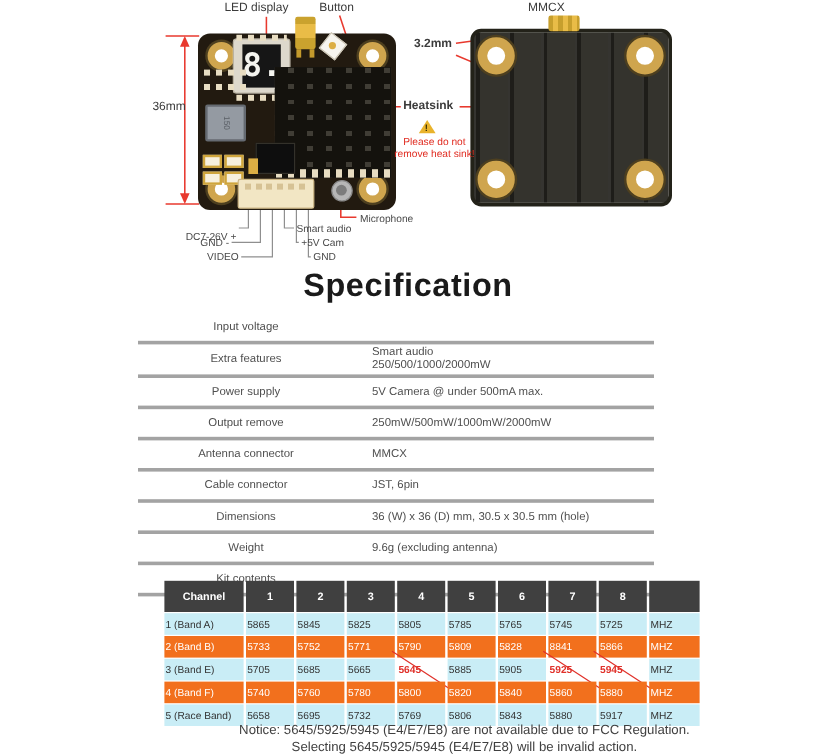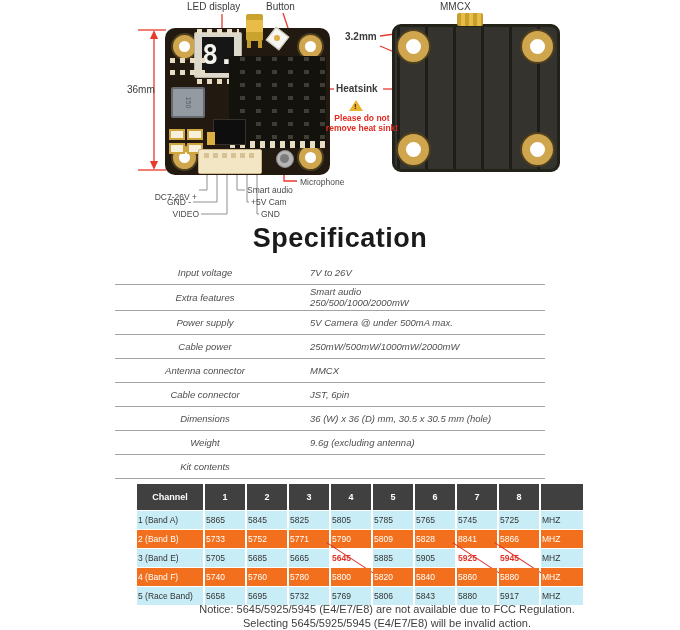--- a/index.html
+++ b/index.html
@@ -4,21 +4,21 @@
 <style>
   html,body{margin:0;padding:0;background:#fff;}
   #page{position:relative;width:680px;height:630px;background:#ffffff;overflow:hidden;
         font-family:"Liberation Sans", sans-serif;color:#3b3b3b;}
   .abs{position:absolute;}
 
   
   #diagram-area{left:0;top:0;width:680px;height:225px;}
   .diag-label{font-size:10px;color:#3b3b3b;white-space:nowrap;}
   .pin-label{font-size:8.5px;color:#4a4a4a;white-space:nowrap;}
-  .warn-text{font-size:8.5px;font-weight:bold;color:#e02b20;text-align:center;line-height:1.2;}
+  .warn-text{font-size:8.5px;font-weight:normal;color:#e02b20;text-align:center;line-height:1.2;}
 
   #left-board{left:165px;top:28px;width:165px;height:147px;background:#221a10;border-radius:10px;}
   #right-board{left:392px;top:24px;width:168px;height:148px;border-radius:9px;
      background:
        repeating-linear-gradient(90deg, rgba(255,255,255,0.10) 0 2px, rgba(255,255,255,0) 2px 28px),
        repeating-linear-gradient(90deg, #1e1d19 0 5px, #34332d 5px 28px);
      border:3px solid #232219;box-sizing:border-box;}
   .hole{border-radius:50%;background:#fff;border:6px solid #cfa54e;box-shadow:0 0 0 2px #4d3f1f;width:11px;height:11px;}
   .hole-big{border-radius:50%;background:#fff;border:8px solid #cfa54e;box-shadow:0 0 0 2px #4d3f1f;width:15px;height:15px;}
 
@@ -52,21 +52,21 @@
      background:repeating-linear-gradient(90deg,#c79f2d 0 4px,#e9bc47 4px 8px);}
   #warn-triangle{left:349px;top:100px;width:0;height:0;border-left:7px solid transparent;
      border-right:7px solid transparent;border-bottom:11px solid #e9b32b;}
   #warn-bang{left:354px;top:102px;font-size:8px;font-weight:bold;color:#3a2f05;}
 
   
   #main-title{left:0;top:223px;width:680px;text-align:center;font-size:27px;font-weight:bold;color:#1a1a1a;letter-spacing:0.5px;}
 
   
   #spec-table{left:115px;top:261px;width:430px;}
-  .spec-row{display:flex;align-items:center;border-bottom:1px solid #a3a3a3;min-height:21px;padding:1px 0;font-style:italic;}
+  .spec-row{display:flex;align-items:center;border-bottom:3px solid #a3a3a3;min-height:21px;padding:1px 0;}
   .spec-label{width:180px;text-align:center;font-size:9.5px;color:#4f4f4f;}
   .spec-value{flex:1;padding-left:15px;font-size:9.5px;color:#4f4f4f;line-height:1.2;}
 
   
   #channel-table{left:135px;top:483px;}
   #channel-table table{border-collapse:separate;border-spacing:2px 1px;}
   #channel-table th{background:#404040;color:#fff;font-size:9px;font-weight:bold;height:24px;text-align:center;}
   #channel-table td{font-size:8.5px;height:16px;text-align:left;position:relative;}
   #channel-table .col-label{width:64px;}
   #channel-table .col-freq{width:38px;}
@@ -180,32 +180,31 @@
     <div class="abs pin-label" style="left:247px;top:185px;">Smart audio</div>
     <div class="abs pin-label" style="left:251px;top:197px;">+5V Cam</div>
     <div class="abs pin-label" style="left:261px;top:209px;">GND</div>
   </div>
 
   <div id="main-title" class="abs">Specification</div>
 
   <div id="spec-table" class="abs">
       <div class="spec-row">
         <div class="spec-label">Input voltage</div>
-        <div class="spec-value">7V to 26V</div>
       </div>
       <div class="spec-row">
         <div class="spec-label">Extra features</div>
         <div class="spec-value">Smart audio<div>250/500/1000/2000mW</div></div>
       </div>
       <div class="spec-row">
         <div class="spec-label">Power supply</div>
         <div class="spec-value">5V Camera @ under 500mA max.</div>
       </div>
       <div class="spec-row">
-        <div class="spec-label">Cable power</div>
+        <div class="spec-label">Output remove</div>
         <div class="spec-value">250mW/500mW/1000mW/2000mW</div>
       </div>
       <div class="spec-row">
         <div class="spec-label">Antenna connector</div>
         <div class="spec-value">MMCX</div>
       </div>
       <div class="spec-row">
         <div class="spec-label">Cable connector</div>
         <div class="spec-value">JST, 6pin</div>
       </div>

